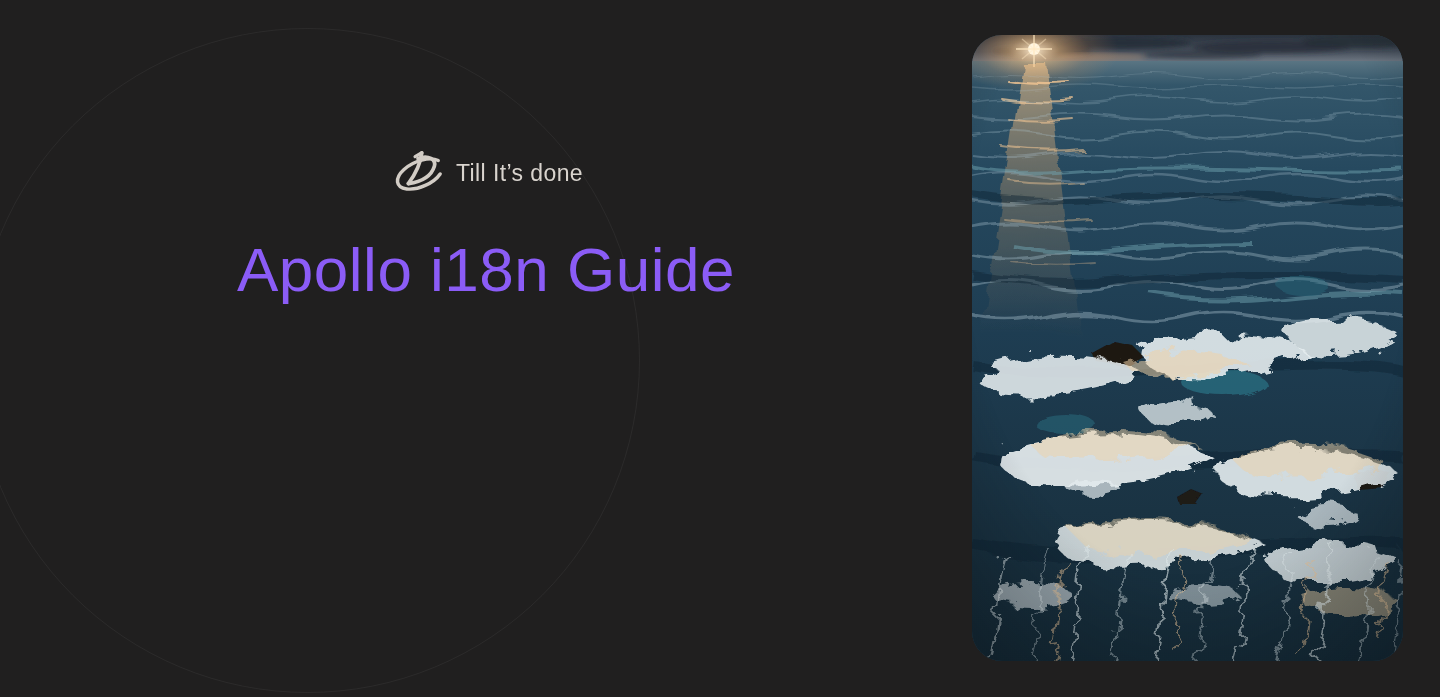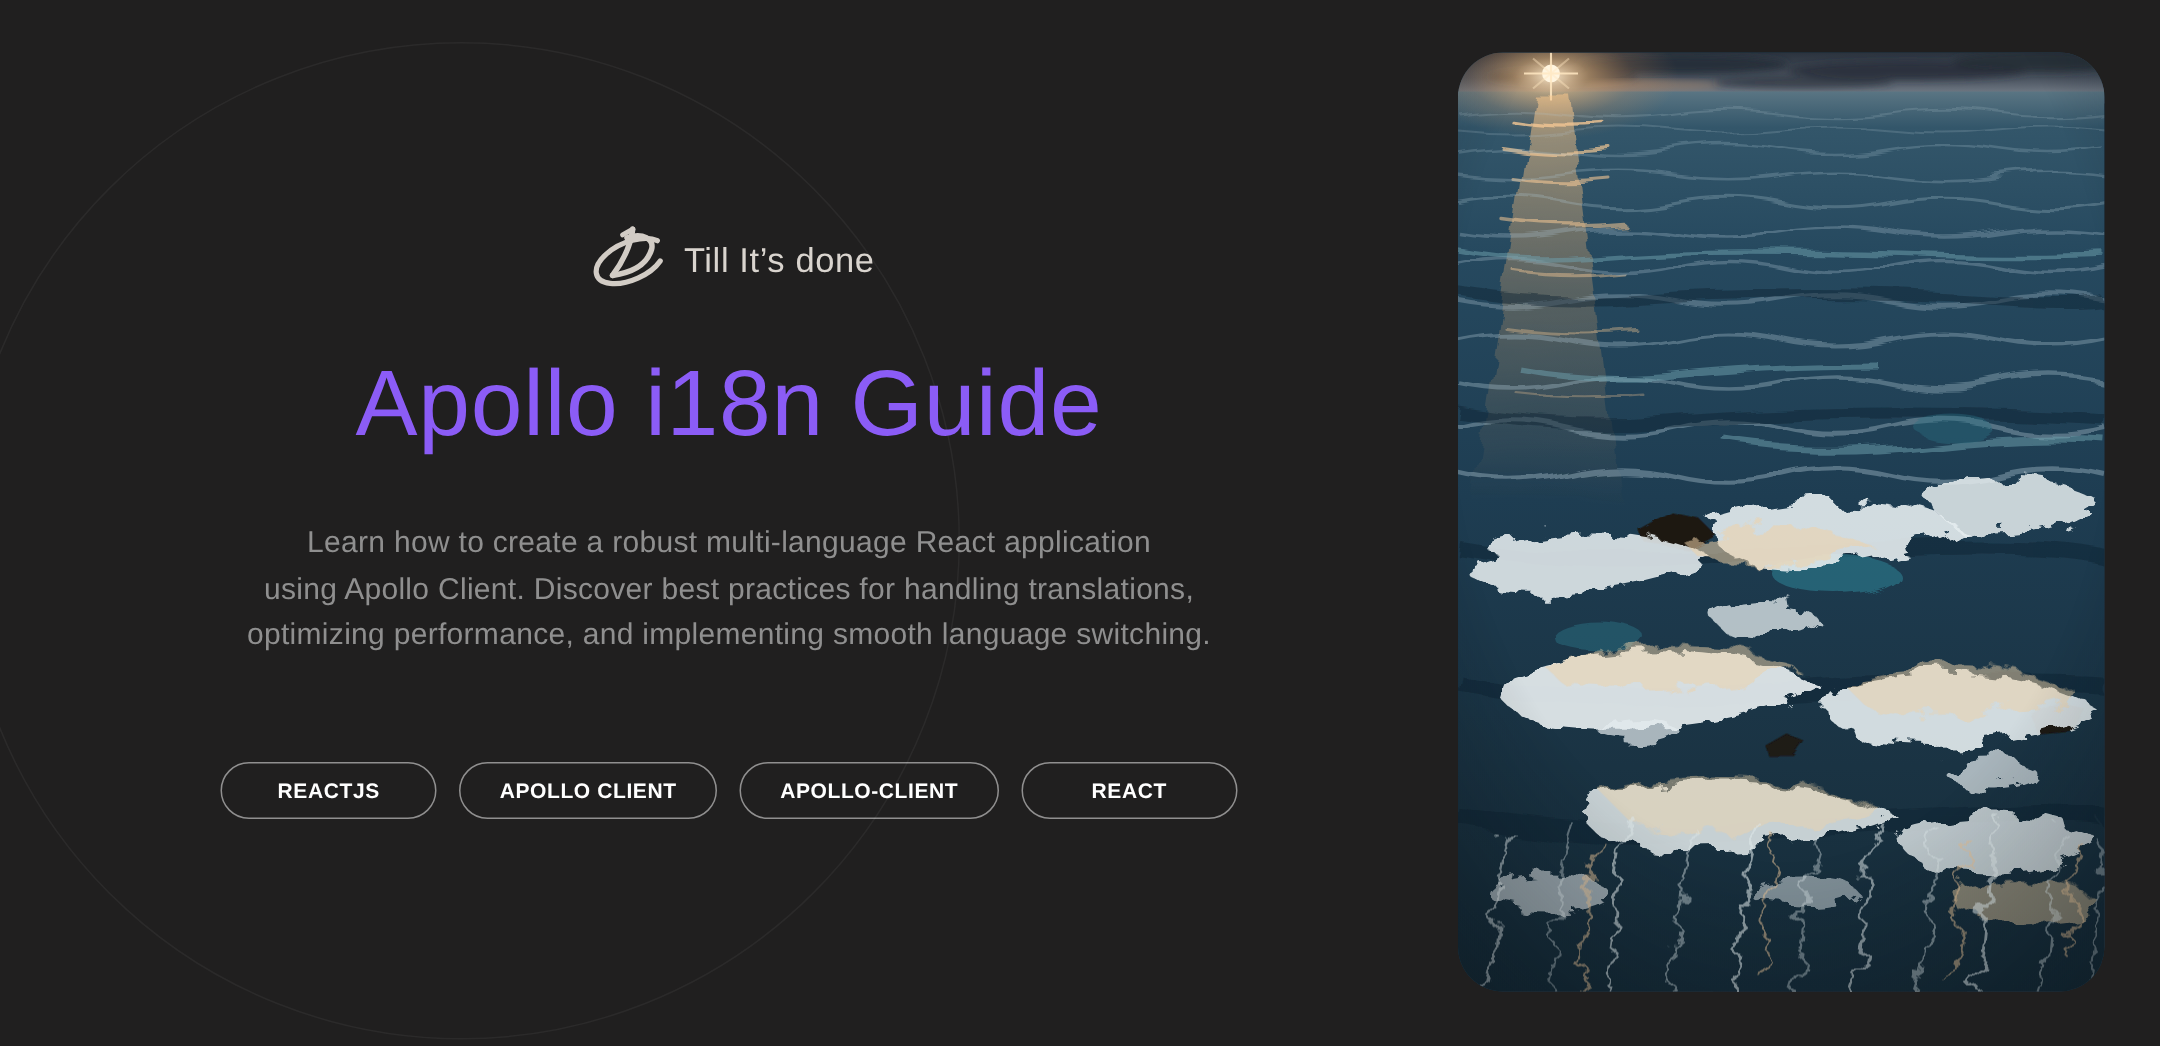--- a/index.html
+++ b/index.html
@@ -80,32 +80,21 @@
         <path d="M51 15 A 25 13 -24 1 0 53 29" stroke="#d2ccc5" stroke-width="3.6" stroke-linecap="round"></path>
         <path d="M34 7 Q32 23 20 39" stroke="#d2ccc5" stroke-width="3.8" stroke-linecap="round"></path>
         <path d="M34 7 L27 11" stroke="#d2ccc5" stroke-width="3.4" stroke-linecap="round"></path>
         <path d="M30 13 C41 9 49 14 47 21 C44 31 34 37 20 39" stroke="#d2ccc5" stroke-width="3.8" stroke-linecap="round"></path>
       </svg>
       <span class="logo-text">Till It’s done</span>
     </div>
 
     <h1 class="title">Apollo i18n Guide</h1>
 
-    <div class="desc">
-      <div>Learn how to create a robust multi-language React application</div>
-      <div>using Apollo Client. Discover best practices for handling translations,</div>
-      <div>optimizing performance, and implementing smooth language switching.</div>
-    </div>
-
-    <div class="tags">
-      <button class="tag">REACTJS</button>
-      <button class="tag">APOLLO CLIENT</button>
-      <button class="tag">APOLLO-CLIENT</button>
-      <button class="tag">REACT</button>
-    </div>
+
   </div>
 
   <figure class="cover">
     <svg viewBox="0 0 431 626" preserveAspectRatio="none">
       <defs>
         <linearGradient id="sky" x1="0" y1="0" x2="0" y2="1">
           <stop offset="0" stop-color="#2b333e"></stop>
           <stop offset="0.5" stop-color="#49525e"></stop>
           <stop offset="1" stop-color="#8b949f"></stop>
         </linearGradient>

